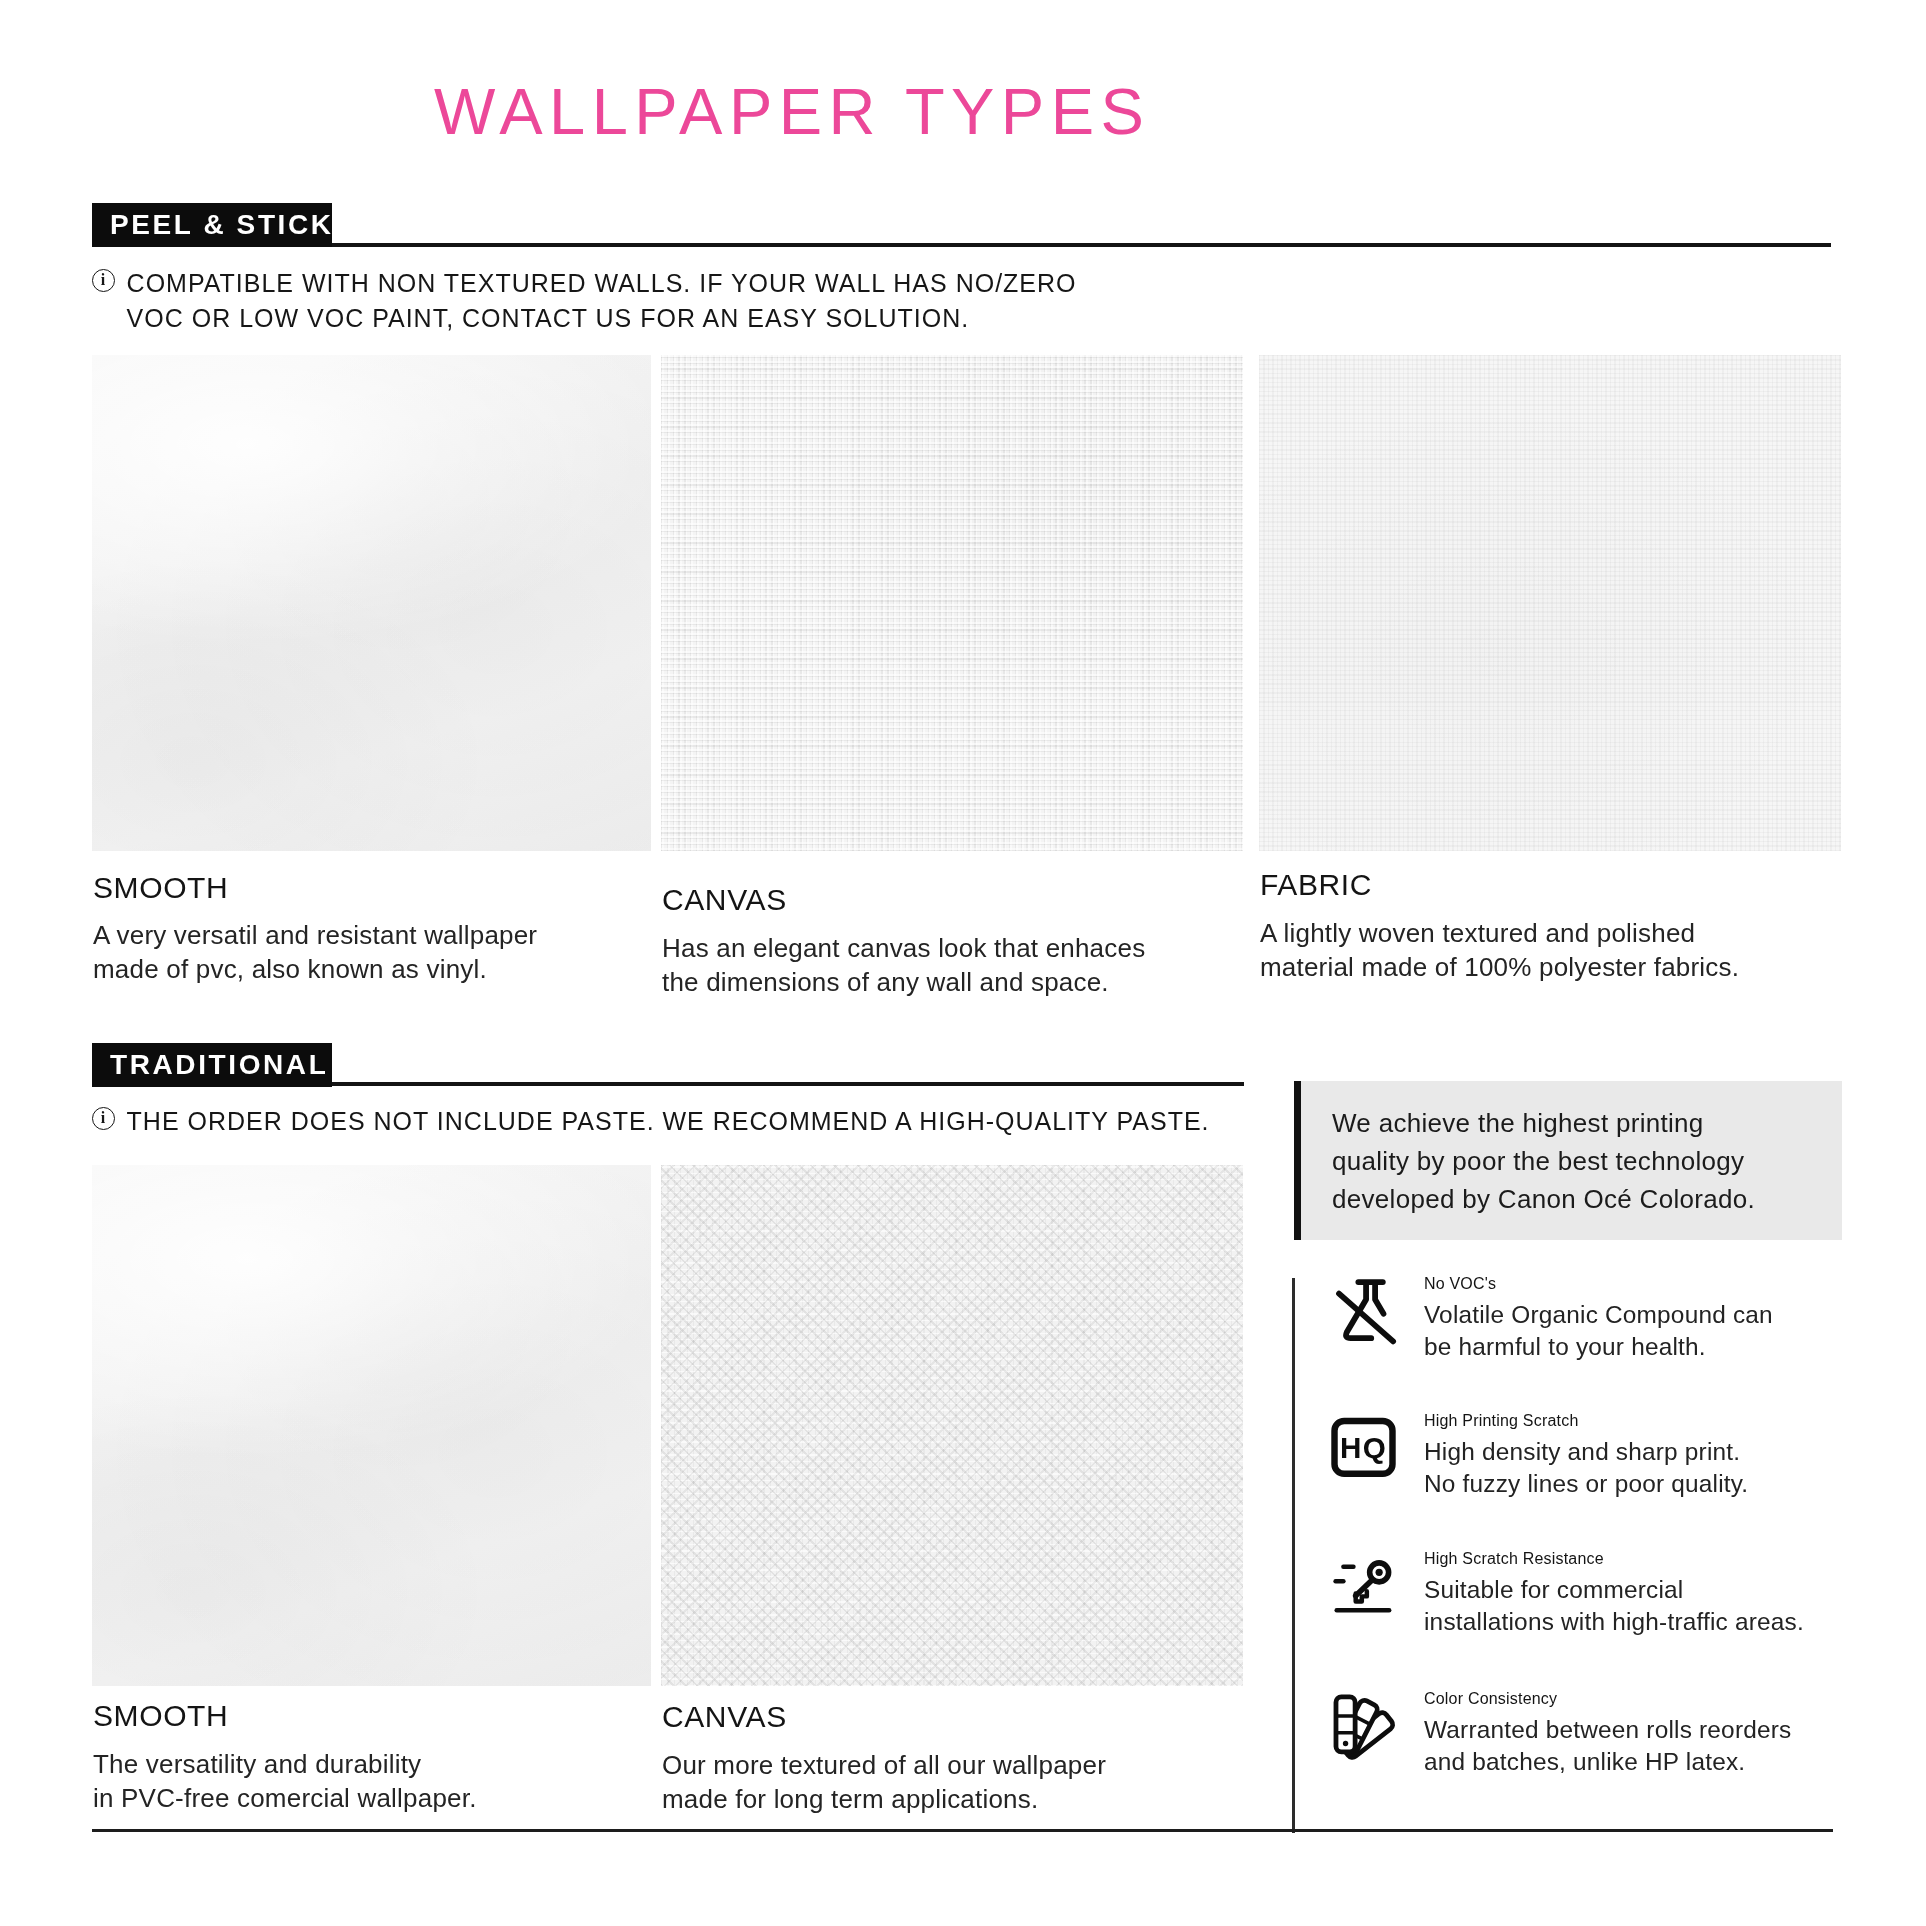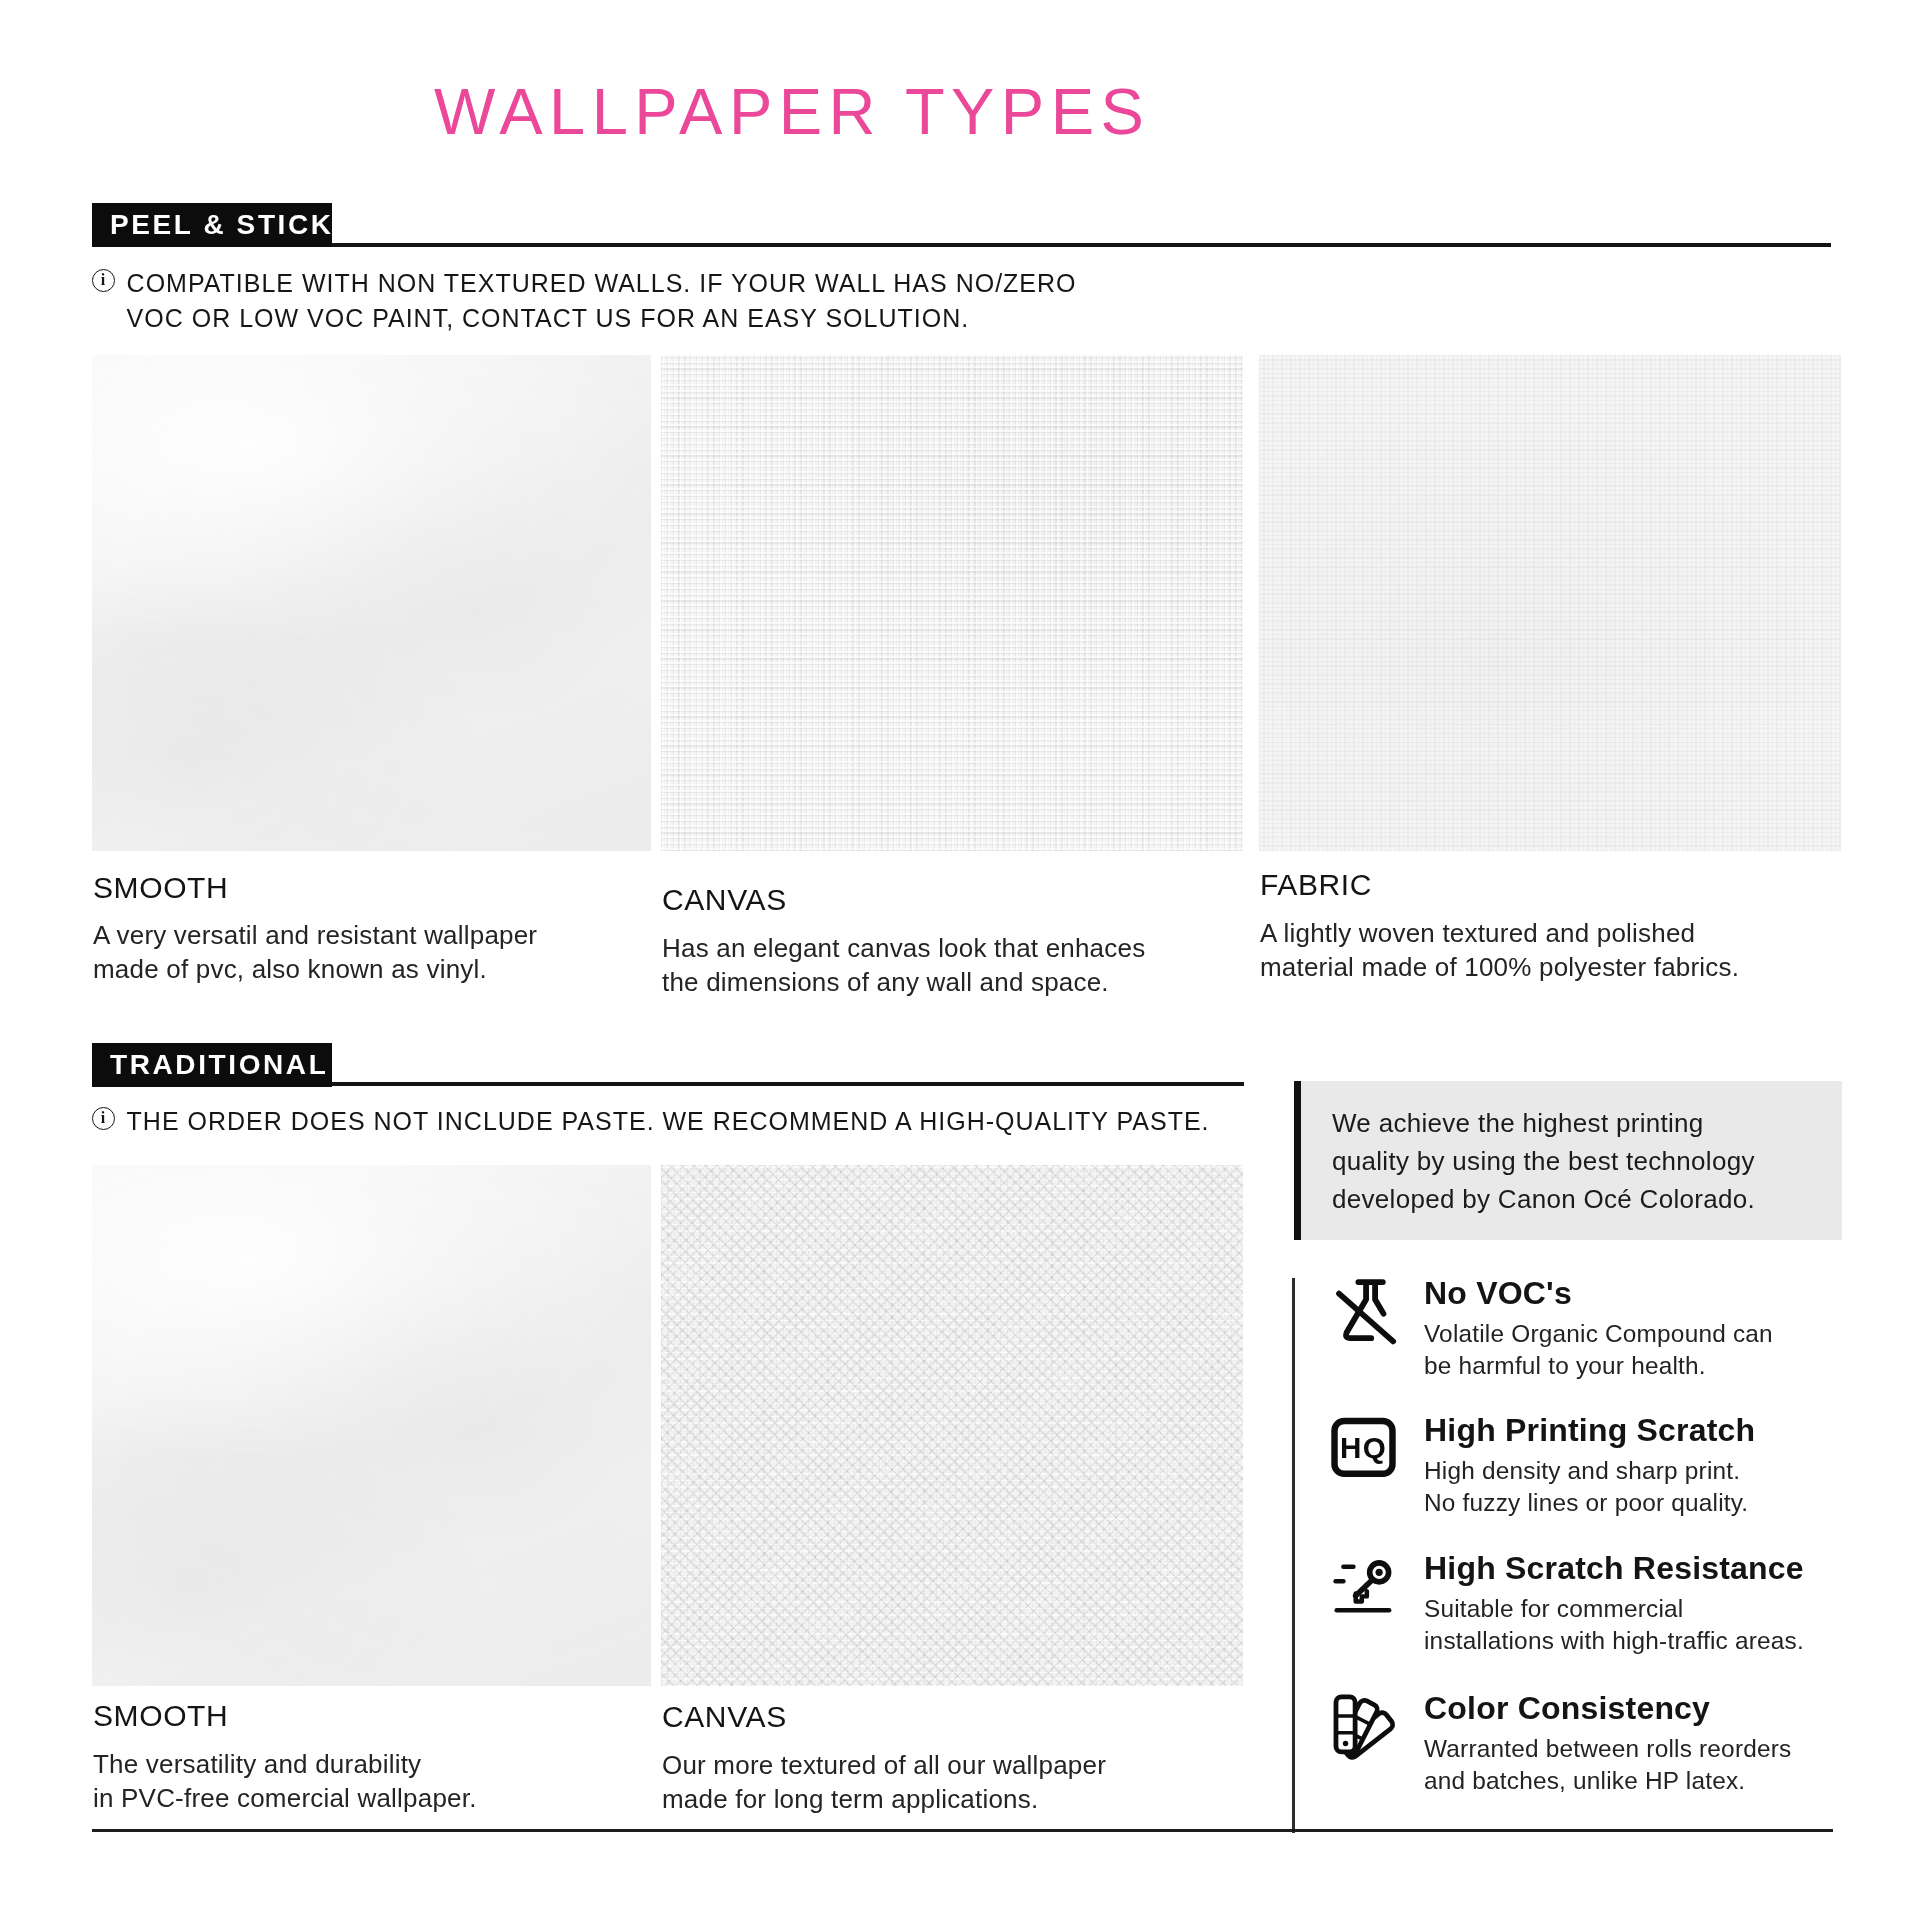--- a/index.html
+++ b/index.html
@@ -86,21 +86,21 @@
     border-left:7px solid #111111;box-sizing:border-box;padding:24.4px 18px 0 31px;
     font-size:26px;line-height:1.45;color:#1b1b1b;letter-spacing:0.3px;
   }
   .v-divider{position:absolute;left:1292px;top:1278px;width:2.6px;height:555px;background:#2c2c2c}
 
   .feature{position:absolute;left:1330px;display:flex;gap:27px}
   .f1{top:1275px}.f2{top:1412px}.f3{top:1550px}.f4{top:1690px}
   .f-icon{flex:0 0 auto;width:67px;height:76px;display:flex;align-items:flex-start;justify-content:flex-end}
   .f-icon svg{width:67px;height:76px}
   .f-body{width:456px}
-  .f-title{font-size:32px;font-weight:700;color:#141414;margin:0 0 6.4px;letter-spacing:0.2px}
+  .f-title{font-size:16px;font-weight:400;color:#141414;margin:0 0 6.4px;letter-spacing:0.2px}
   .f-desc{font-size:24.4px;line-height:1.3;color:#232323;letter-spacing:0.2px}
 
   .bottom-rule{position:absolute;left:92px;top:1829px;width:1741px;height:2.6px;background:#1d1d1d}
 </style>
 </head>
 <body>
 
 <div class="page">
 
   <div class="title">WALLPAPER TYPES</div>
@@ -138,21 +138,21 @@
   <div class="swatch sw-e tex-canvas-rough"></div>
 
   <div class="type-label lbl-d">SMOOTH</div>
   <div class="type-desc dsc-d ml">The versatility and durability
 in PVC-free comercial wallpaper.</div>
   <div class="type-label lbl-e">CANVAS</div>
   <div class="type-desc dsc-e ml">Our more textured of all our wallpaper
 made for long term applications.</div>
 
   <div class="quality-box ml">We achieve the highest printing
-quality by using the best technology
+quality by poor the best technology
 developed by Canon Océ Colorado.</div>
   <div class="v-divider"></div>
 
   <div class="feature f1">
     <span class="f-icon">
       <svg viewBox="0 0 104 116" fill="none" stroke="#0d0d0d" stroke-width="9" stroke-linecap="round" stroke-linejoin="round">
         <path d="M44 10 H82"></path>
         <path d="M56 14 V37 L26 88 Q22 97 32 97 H64"></path>
         <path d="M70 14 V37 L83 59"></path>
         <path d="M14 28 L98 102"></path>

